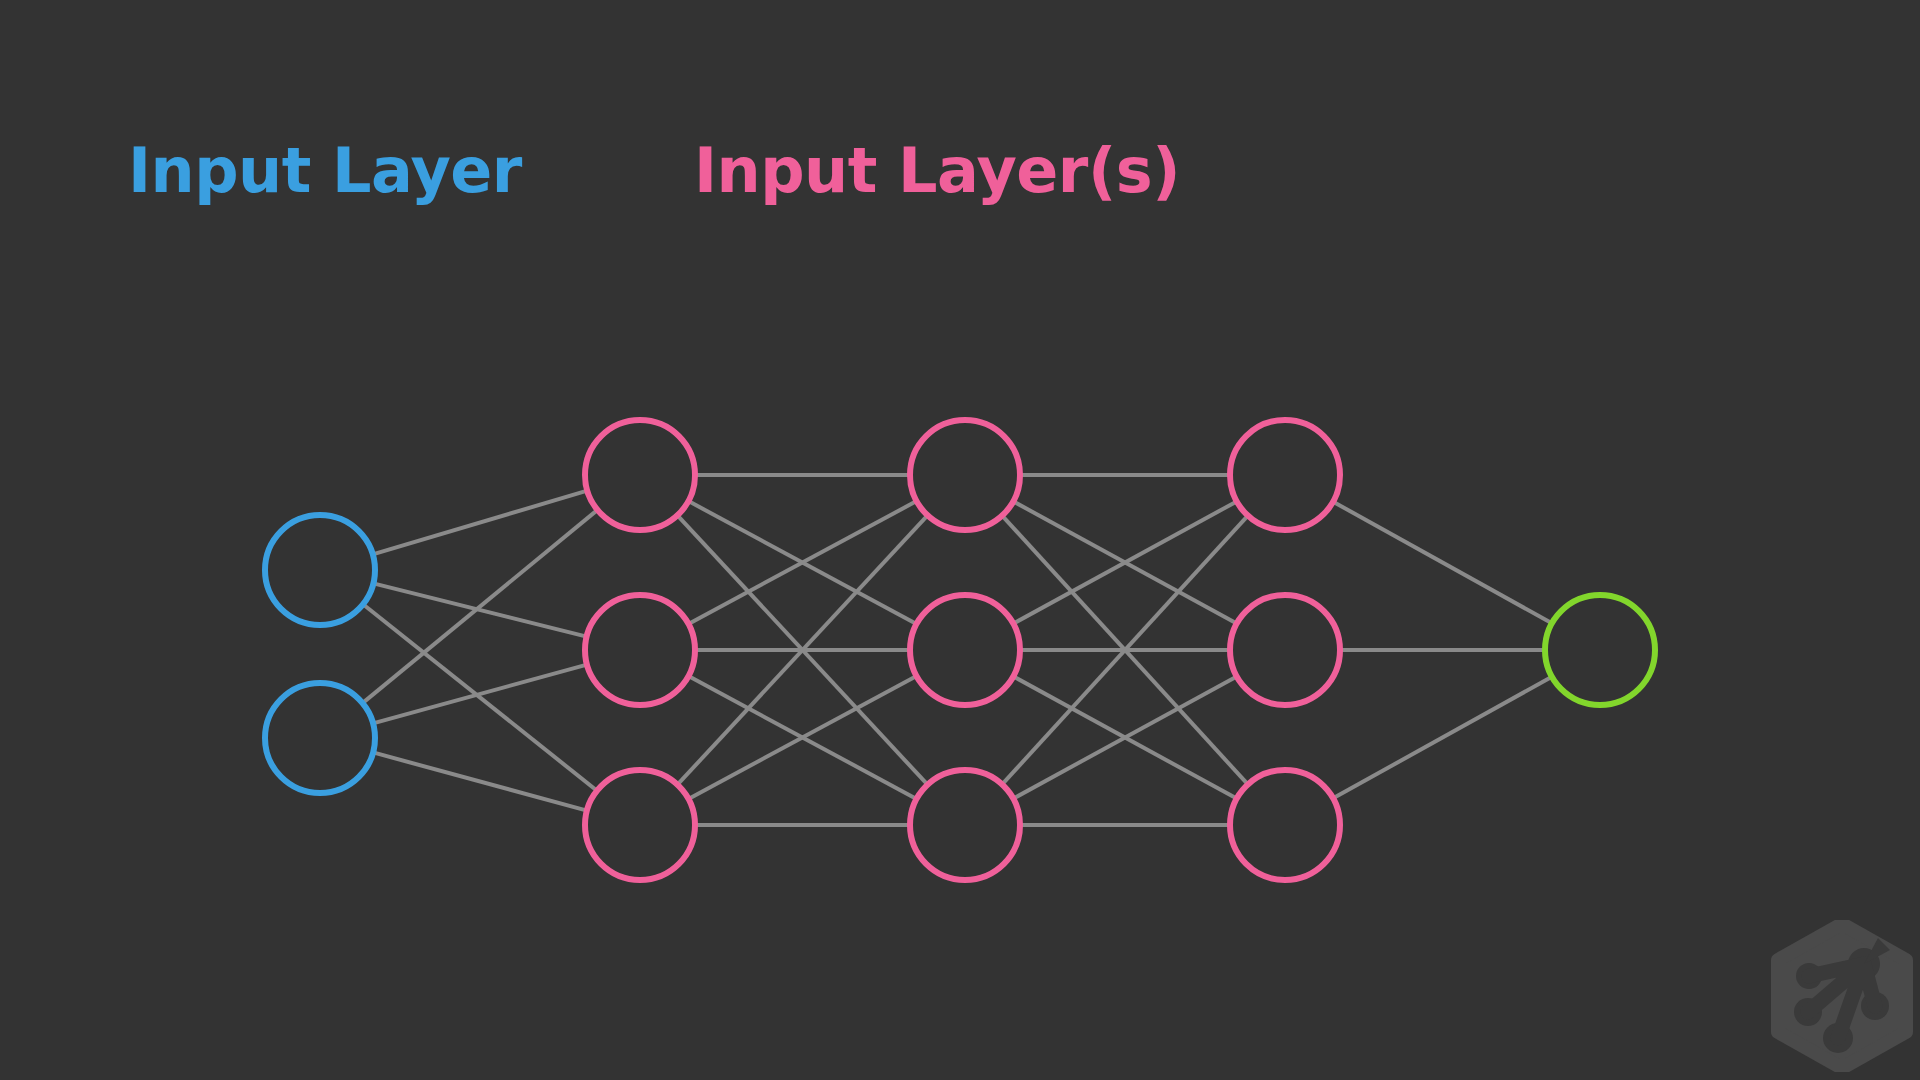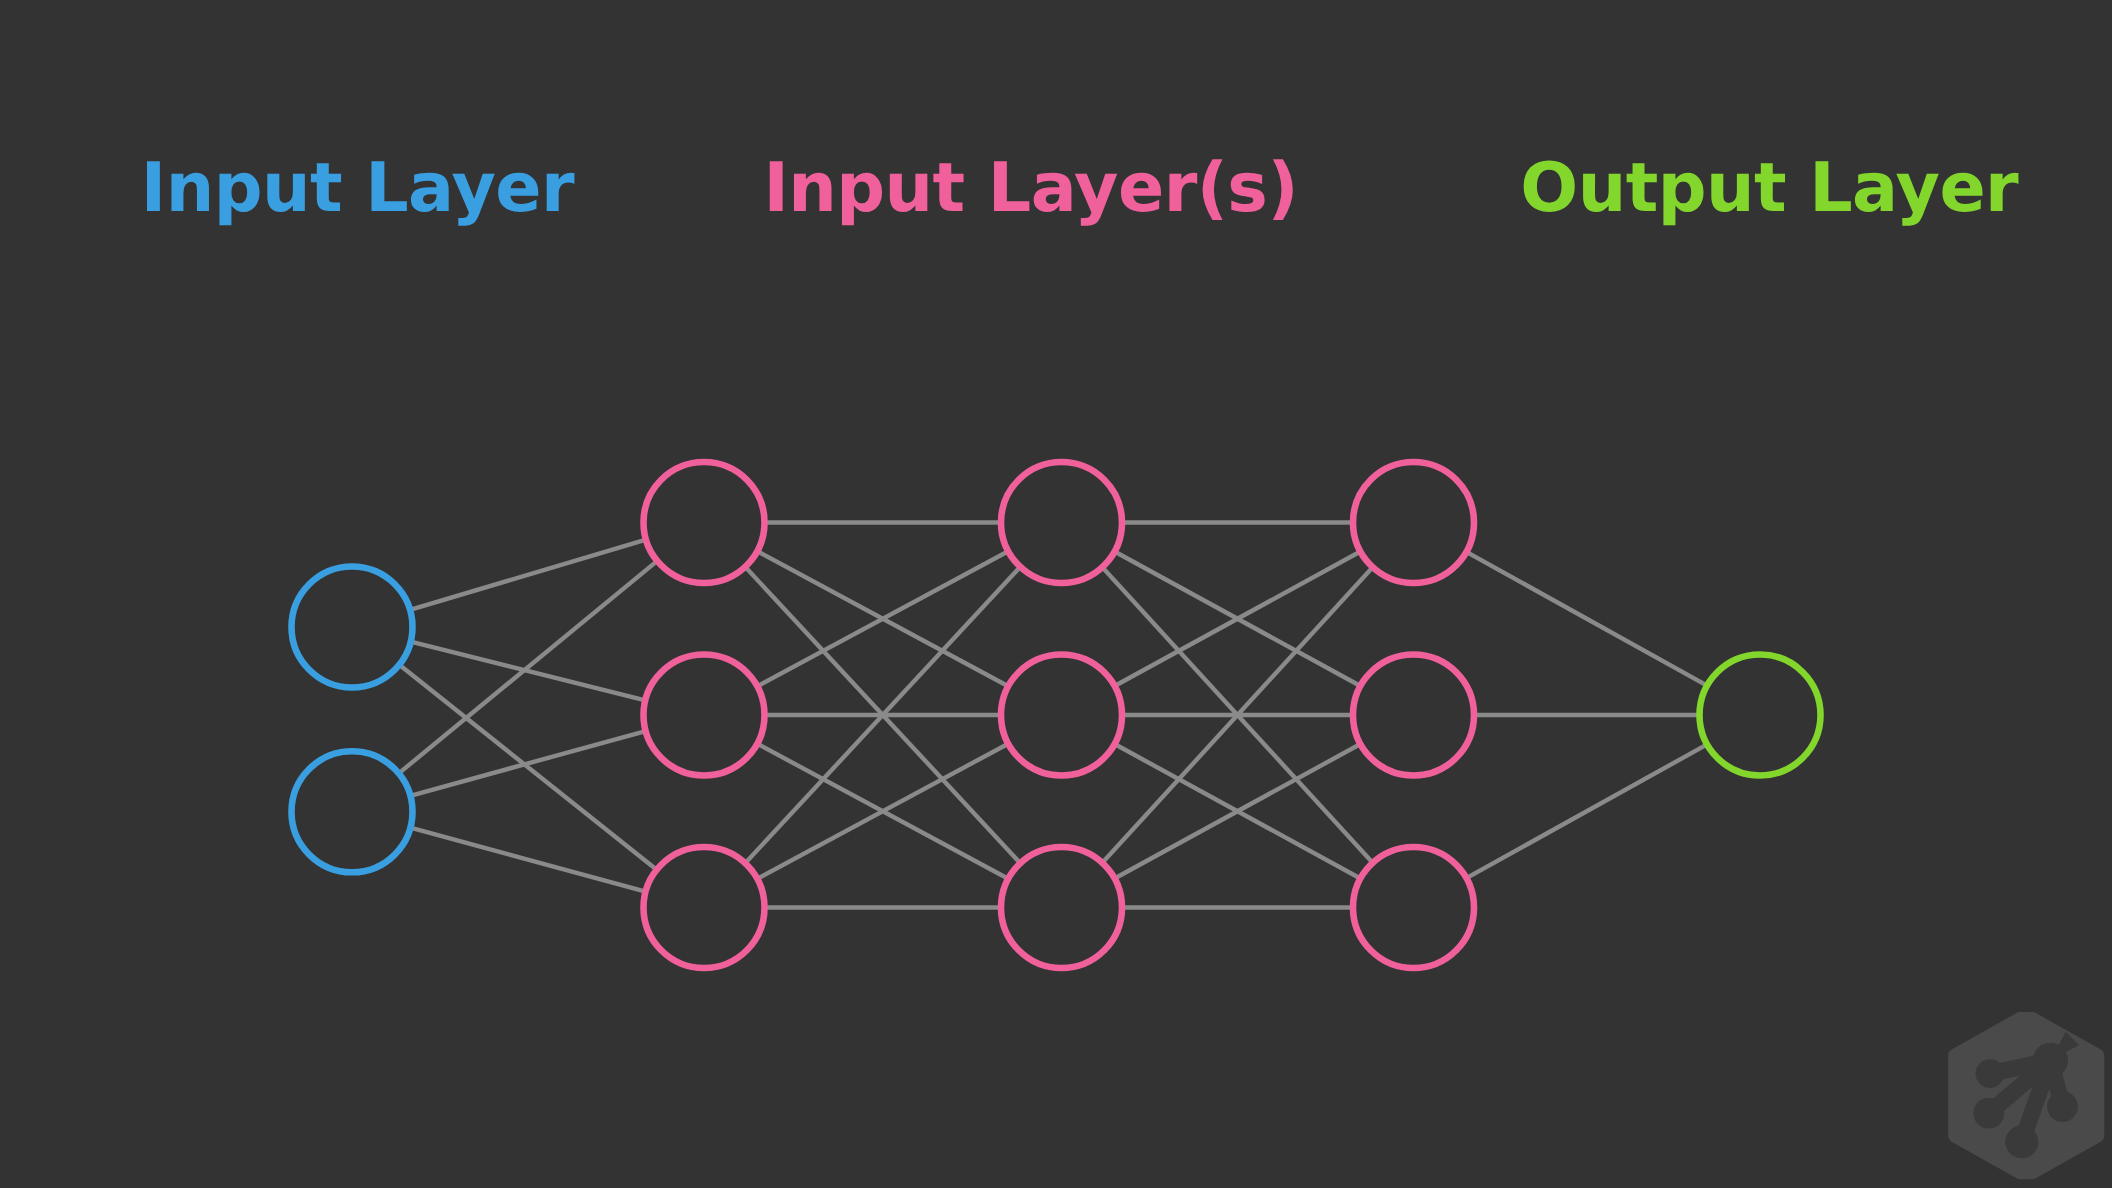--- a/index.html
+++ b/index.html
@@ -98,21 +98,20 @@
         <circle cx="1285" cy="650" r="55" fill="#333333" stroke="#f0609a" stroke-width="6"></circle>
         <circle cx="1285" cy="825" r="55" fill="#333333" stroke="#f0609a" stroke-width="6"></circle>
         <circle cx="1600" cy="650" r="55" fill="#333333" stroke="#82d62c" stroke-width="6"></circle>
       </g>
   </svg>
 
   <div class="layer-label" id="label-input" style="color: rgb(58, 159, 224);">Input Layer</div>
 
   <div class="layer-label" id="label-hidden" style="color: rgb(240, 96, 154);">Input Layer(s)</div>
 
-  <div class="layer-label" id="label-output" style="color: rgb(130, 214, 44);">Output Layer</div>
 
   <svg id="watermark" viewBox="0 0 148 152">
     <path id="wm-hex" d="M74 4 L138 40 L138 112 L74 148 L10 112 L10 40 Z" stroke-linejoin="round" stroke-width="14" fill="#4a4a4a" stroke="#4a4a4a"></path>
     <g id="wm-glyph" fill="#3a3a3a">
       <circle cx="41" cy="56" r="13"></circle>
       <circle cx="40" cy="92" r="14"></circle>
       <circle cx="70" cy="118" r="15"></circle>
       <circle cx="107" cy="86" r="14"></circle>
       <circle cx="96" cy="44" r="16"></circle>
       <path d="M41 56 L96 44 M40 92 L96 44 M70 118 L96 44 M107 86 L96 44" stroke-width="15" stroke-linecap="round" fill="none" stroke="#3a3a3a"></path>

